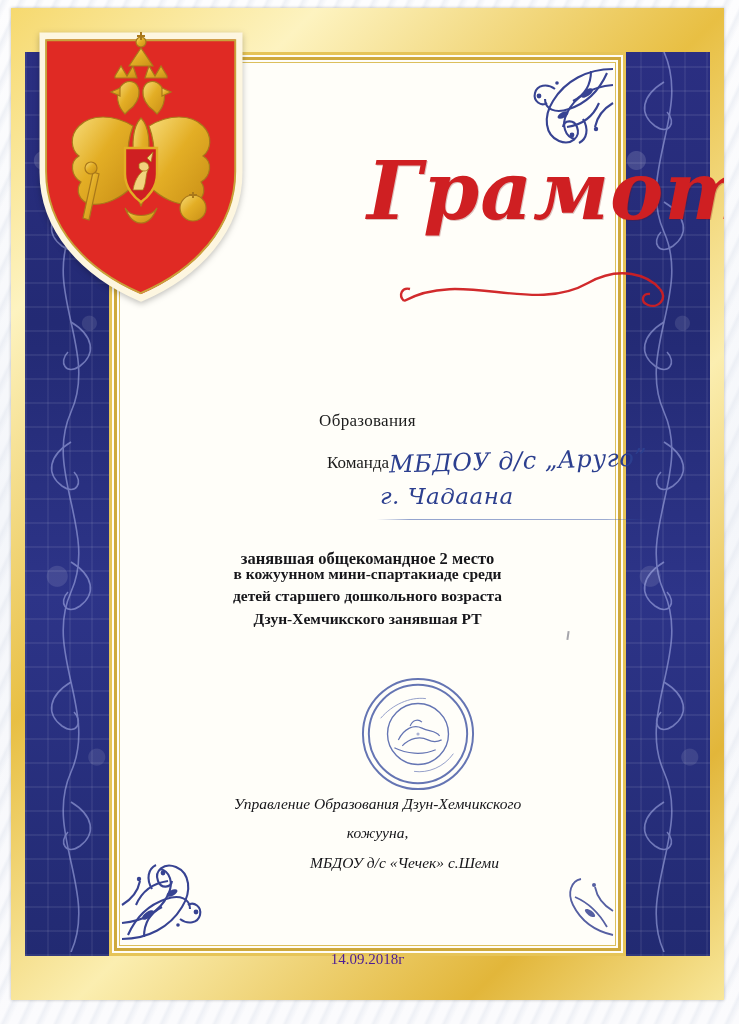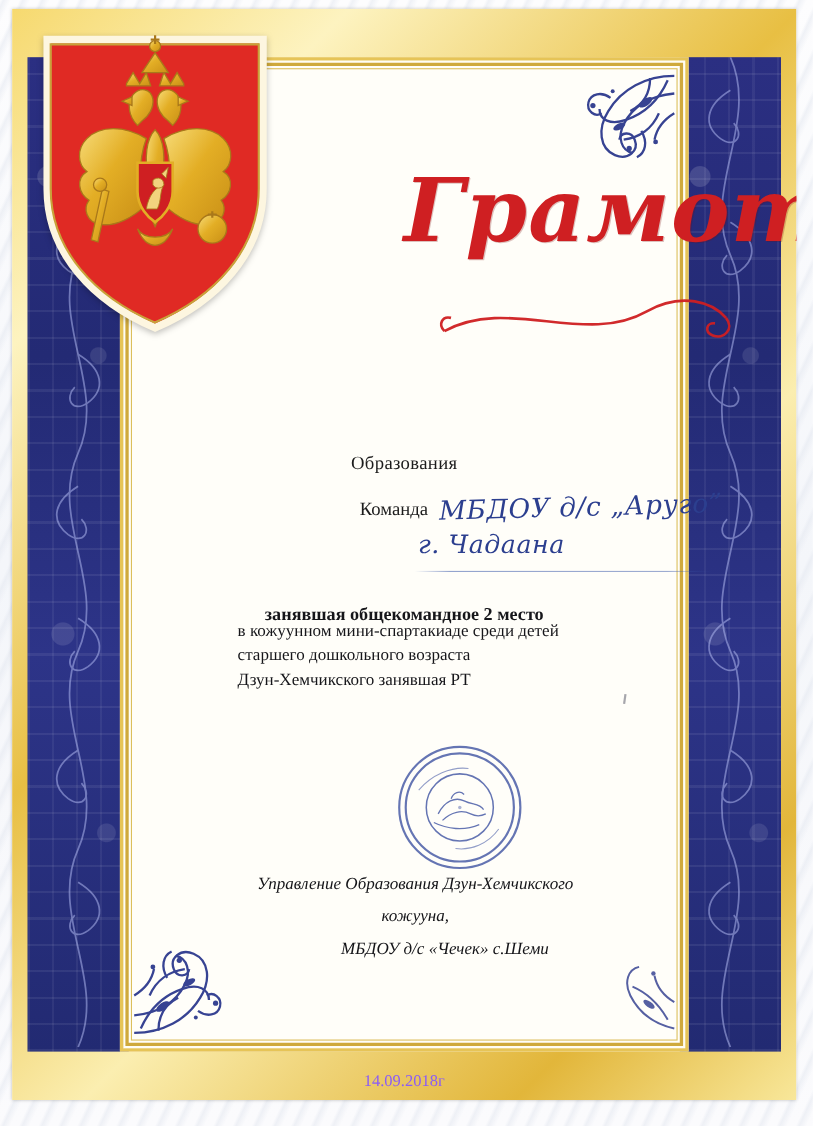--- a/index.html
+++ b/index.html
@@ -149,21 +149,20 @@
     letter-spacing: .3px;
   }
 
   .recipient-line {
     position: absolute;
     left: 215px;
     top: 392px;
     width: 360px;
     display: flex;
     align-items: flex-end;
-    gap: 10px;
   }
   .recipient-label {
     font-size: 17px;
     color: #1c1c1c;
     white-space: nowrap;
     padding-bottom: 2px;
   }
   .hand {
     font-family: "DejaVu Serif", serif;
     font-style: italic;
@@ -198,24 +197,25 @@
     font-size: 16.5px;
     color: #16161a;
     font-weight: 600;
   }
 
   .event {
     position: absolute;
     left: 104px;
     right: 104px;
     top: 508px;
+    text-align: center;
     font-size: 15.5px;
     line-height: 1.45;
     color: #16161a;
-    font-weight: 400;
+    font-weight: 700;
   }
 
   
   .stamp {
     position: absolute;
     left: 247px;
     top: 620px;
     width: 118px;
     height: 118px;
     opacity: .78;
@@ -234,22 +234,21 @@
     font-style: italic;
   }
   .signers .line2 { text-align: right; padding-right: 24px; }
 
   .date {
     position: absolute;
     left: 0; right: 0;
     top: 896px;
     text-align: center;
     font-size: 15px;
-    color: #8b5cf6;
-    margin-top: 24px;
+    color: #4c1d95;
   }
 
   
   .speck {
     position: absolute;
     left: 455px;
     top: 576px;
     width: 2px; height: 9px;
     background: #6b6b78;
     opacity: .6;

